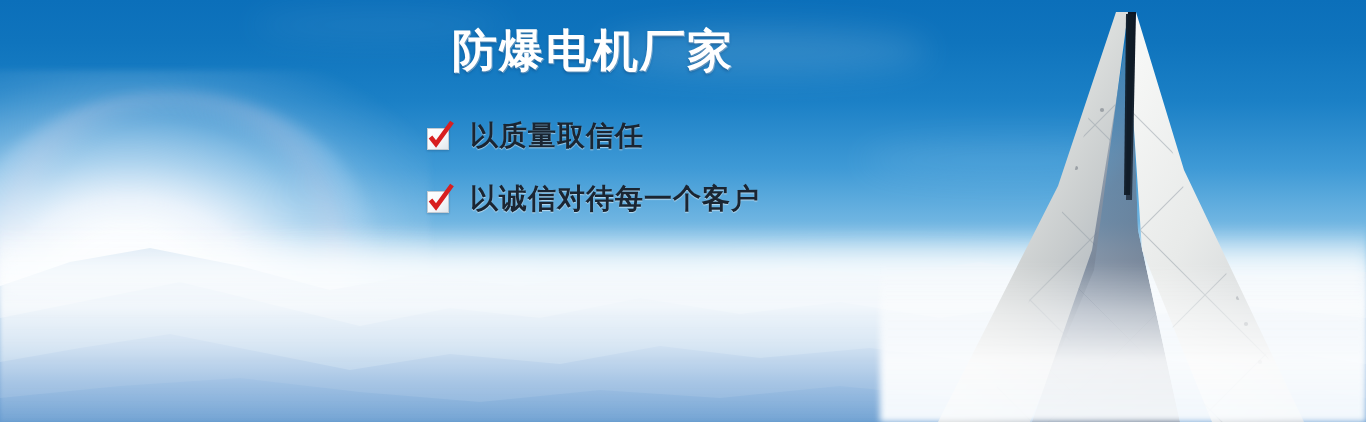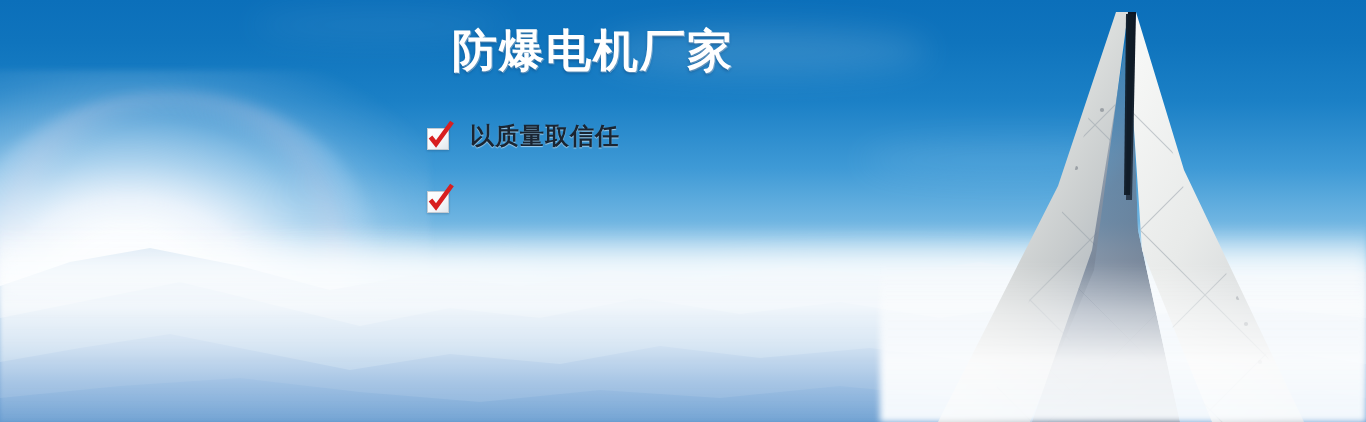--- a/index.html
+++ b/index.html
@@ -190,21 +190,21 @@
     border: 1px solid #c3cbd3;
     box-shadow: 0 1px 2px rgba(30,60,90,0.28);
   }
   .check-box svg {
     position: absolute;
     left: 0;
     top: 0;
     overflow: visible;
   }
   .bullet-text {
-    font-size: 24px;
+    font-size: 28px;
     font-weight: bold;
     color: #1a2532;
     letter-spacing: 1px;
     line-height: 1;
     white-space: nowrap;
     text-shadow: 0 1px 1px rgba(255,255,255,0.55);
   }
 </style>
 </head>
 <body>
@@ -372,19 +372,20 @@
         <span class="bullet-text">以质量取信任</span>
       </div>
 
       <div class="bullet-row">
         <span class="check-box">
           <span class="box"></span>
           <svg width="30" height="30" viewBox="0 0 30 30">
             <path d="M4.5,14 L10,21 L26,-1" fill="none" stroke="#d81f20" stroke-width="4.6" stroke-linecap="butt" stroke-linejoin="miter"></path>
           </svg>
         </span>
+        <span class="bullet-text">以诚信对待每一个客户</span>
       </div>
 
 
     </div>
   </div>
 
 </div>
 
 </body></html>

